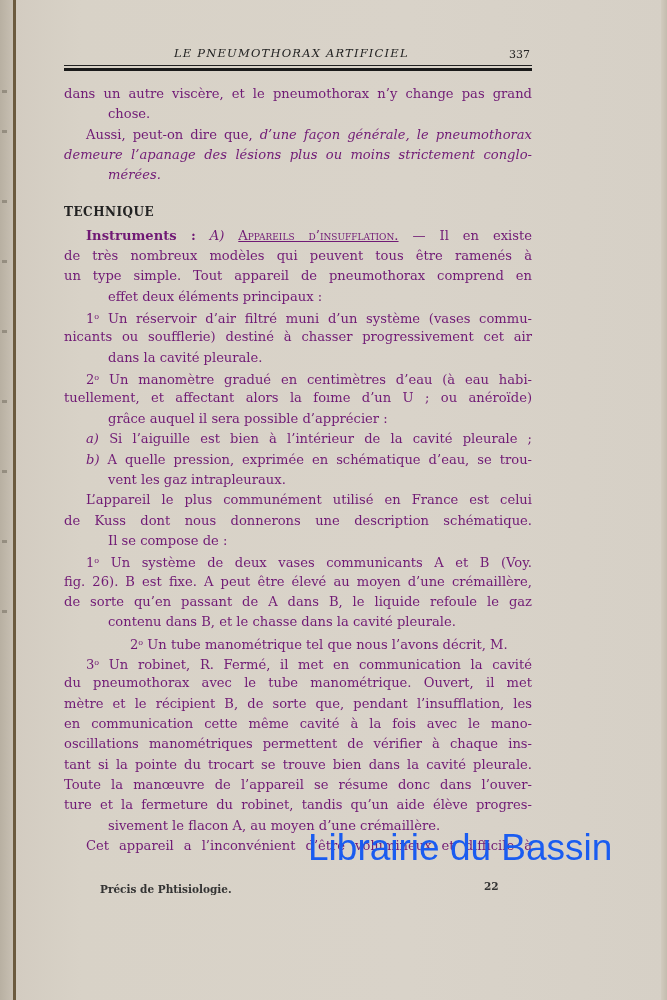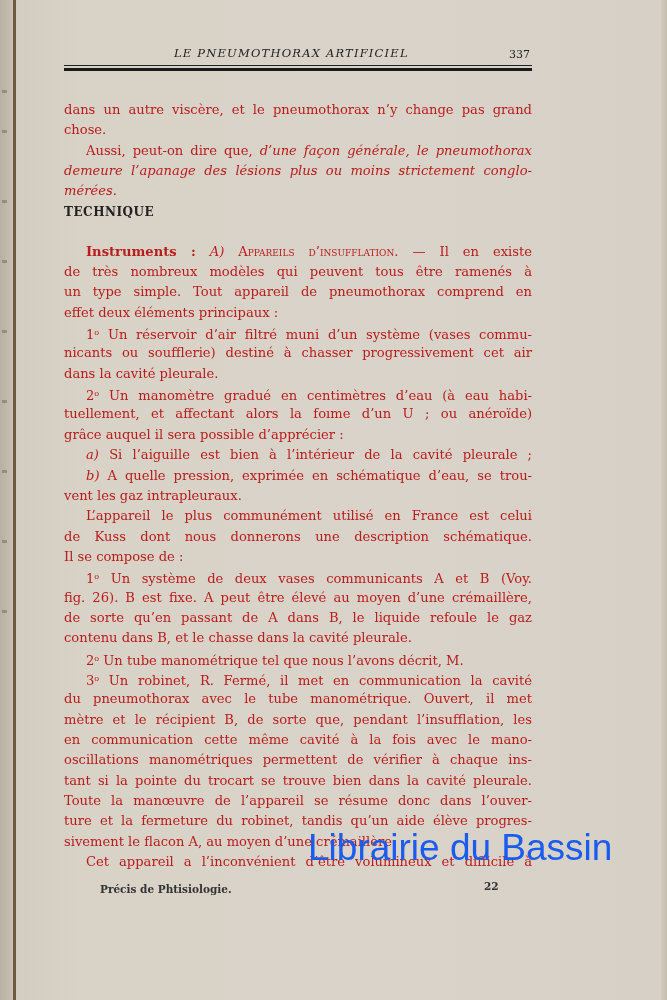--- a/index.html
+++ b/index.html
@@ -33,30 +33,30 @@
     position:absolute; left:110px; top:2px;
     font-family:"DejaVu Serif", serif; font-style:italic;
     font-size:11.5px; letter-spacing:1.2px; color:#222;
   }
   .page-number {
     position:absolute; right:2px; top:4px; font-size:11px; color:#222;
   }
   .rule-thin { position:absolute; left:64px; top:65px; width:468px; height:1px; background:#222; }
   .rule-thick { position:absolute; left:64px; top:68px; width:468px; height:3px; background:#1a1a1a; }
   .body-text {
-    position:absolute; left:64px; top:100px; width:468px;
+    position:absolute; left:64px; top:84px; width:468px;
     font-family:"DejaVu Serif", serif;
-    font-size:13.1px; line-height:20.35px; color:#b91c1c;
+    font-size:13.1px; line-height:20.35px; color:#701a75;
     text-align:justify;
   }
   .line { display:block; white-space:nowrap; text-align:justify; text-align-last:justify; height:20.35px; }
-  .line.last { text-align-last:left; }
+  .line.last { text-align-last:left;margin-left:44px; }
   .indent { padding-left:22px; }
   .it { font-style:italic; }
-  .sc { font-variant:small-caps; }
+  .sc { font-variant:small-caps;text-decoration:underline; }
   .b { font-weight:bold; }
   .heading {
     position:absolute; left:64px; top:205px; width:468px; text-align:left;
     font-weight:bold; font-size:12px; letter-spacing:.5px; color:#222;
   }
   .footer-left {
     position:absolute; left:100px; top:867px; font-size:10.5px; font-weight:bold; color:#333;margin-top:16px;
   }
   .signature {
     position:absolute; left:484px; top:864px; font-size:10.5px; font-weight:bold; color:#333;margin-top:16px;

